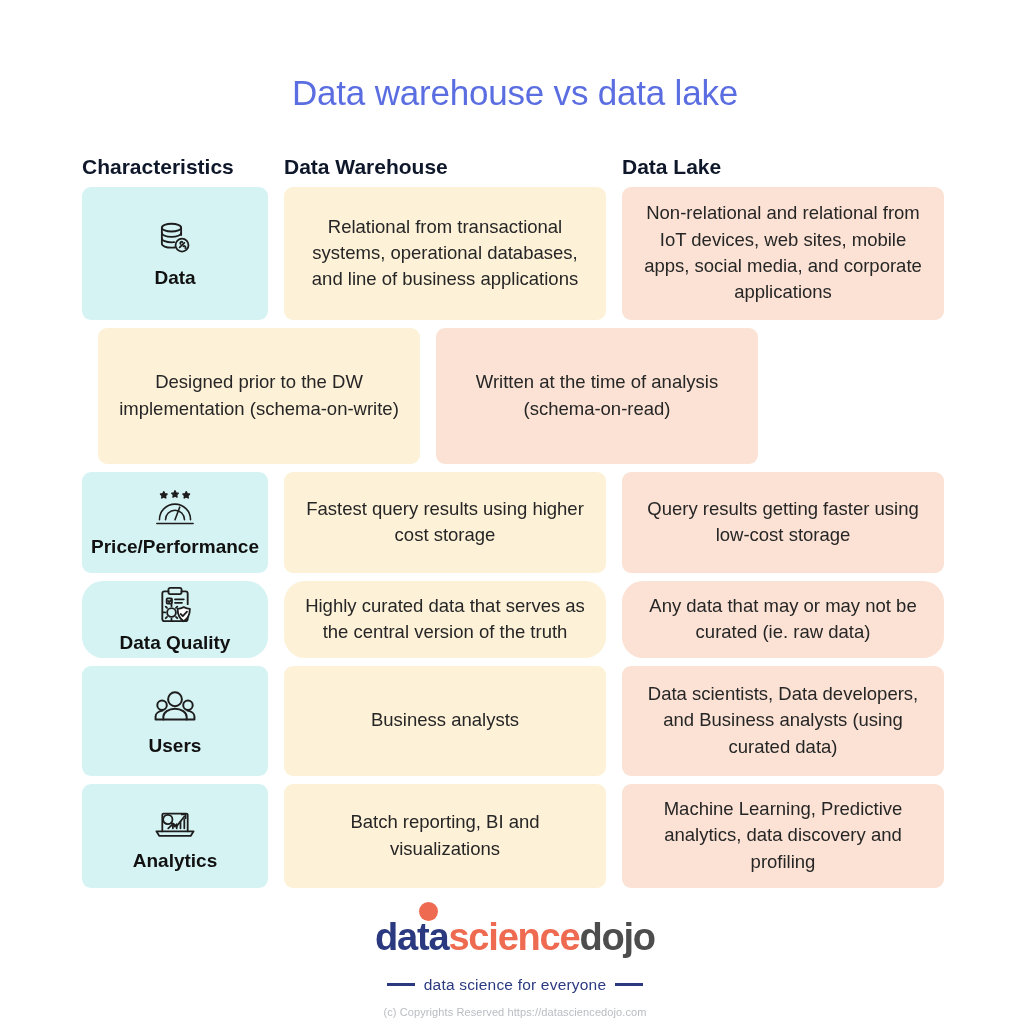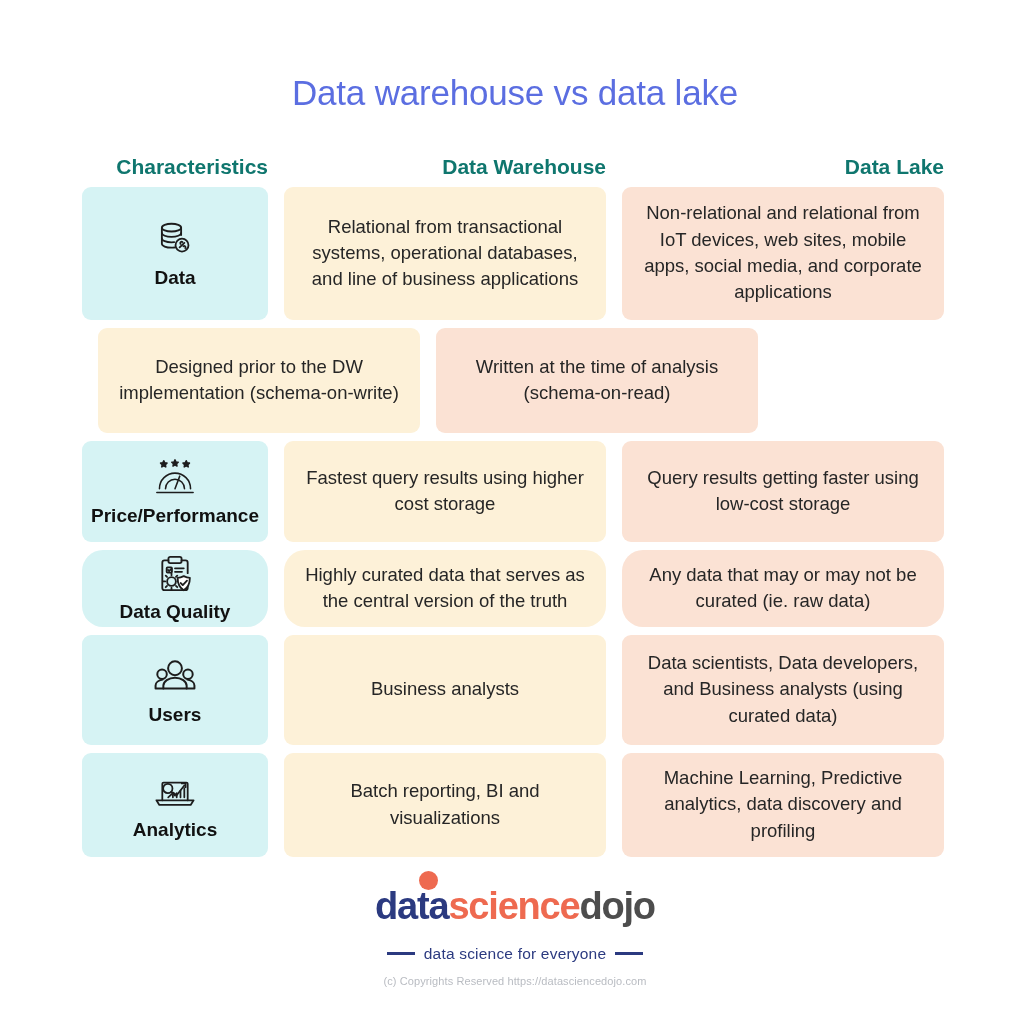--- a/index.html
+++ b/index.html
@@ -47,22 +47,22 @@
 
   .head-row {
     display: flex;
     align-items: flex-end;
     height: 30px;
     margin-bottom: 10px;
   }
   .col-head {
     font-size: 21px;
     font-weight: bold;
-    color: #0f766e;
-    text-align: right;
+    color: #0f172a;
+    text-align: left;
     line-height: 1;
   }
   .col-head.c1 { width: 186px; }
   .col-head.c2 { width: 322px; margin-left: 16px; margin-top: 40px; }
   .col-head.c3 { width: 322px; margin-left: 16px; }
 
   .row {
     display: flex;
     margin-bottom: 8px;
   }
@@ -114,21 +114,21 @@
     width: 44px;
     height: 44px;
     display: flex;
     align-items: center;
     justify-content: center;
   }
   .icon-wrap svg { display: block; }
 
   
   .r0 .cell { height: 133px; }
-  .r1 .cell { height: 105px; }
+  .r1 .cell { height: 136px; }
   .r2 .cell { height: 101px; align-items: center; }
   .r3 .cell { height: 77px; border-radius: 21px; }
   .r4 .cell { height: 110px; }
   .r5 .cell { height: 104px; }
 
   
   .footer {
     margin-top: 22px;
     display: flex;
     flex-direction: column;

